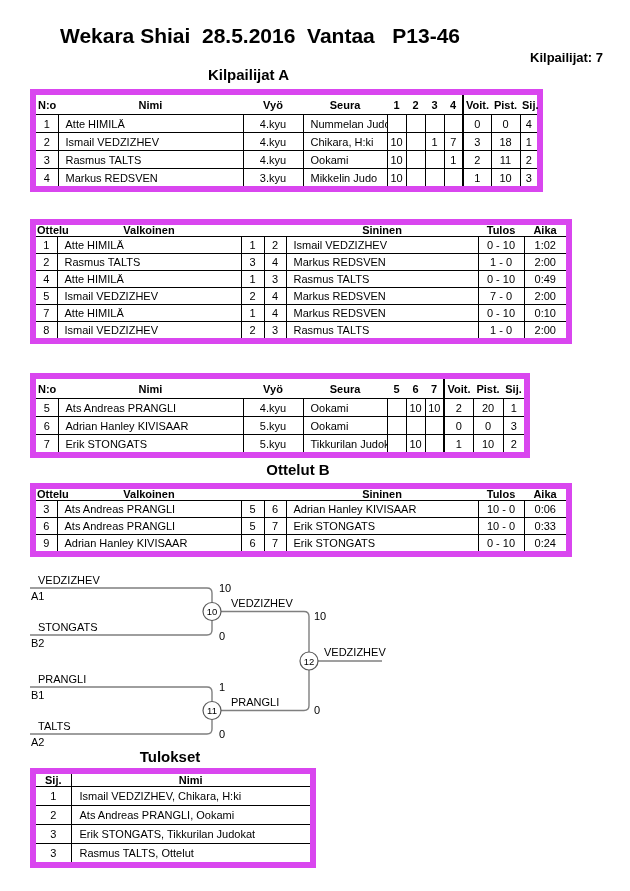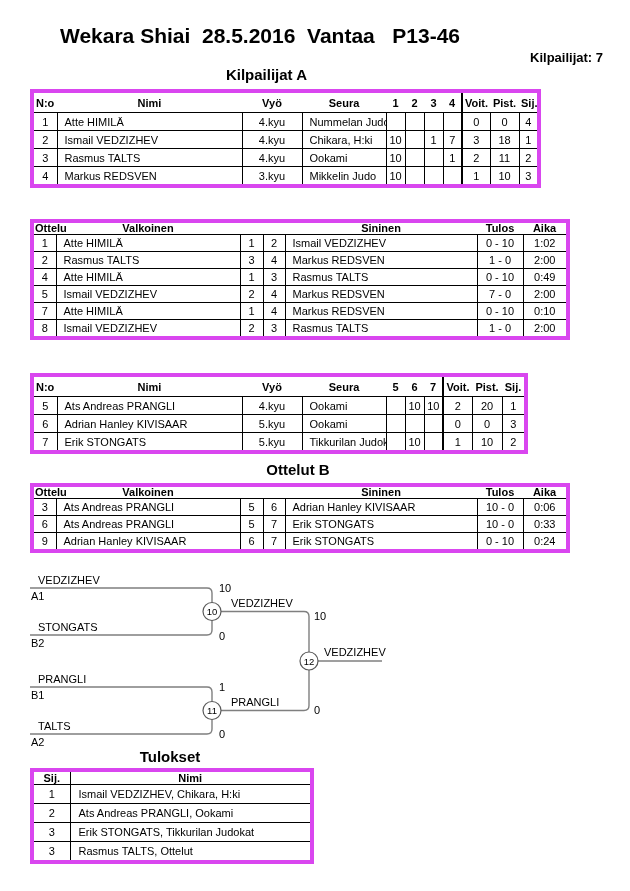--- a/index.html
+++ b/index.html
@@ -3,21 +3,21 @@
 <meta charset="utf-8">
 <style>
   html,body{margin:0;padding:0;background:#fff;}
   .page{position:relative;width:630px;height:891px;background:#fff;color:#000;
         font-family:"Liberation Sans", sans-serif;overflow:hidden;}
   .abs{position:absolute;}
   .main-title{top:24px;left:0;width:520px;text-align:center;font-size:21px;font-weight:bold;white-space:pre;}
   .comp-count{top:50px;right:27px;font-size:13px;font-weight:bold;}
   .sec-title{font-size:15px;font-weight:bold;text-align:center;}
 
-  table.sheet{position:absolute;border-collapse:collapse;table-layout:fixed;border:4px solid #d946ef;}
+  table.sheet{position:absolute;border-collapse:collapse;table-layout:fixed;border:6px solid #d946ef;}
   table.sheet th{border:none;border-bottom:1px solid #000;font-weight:bold;font-size:11px;
                  padding:0 2px;white-space:nowrap;overflow:visible;text-align:center;vertical-align:middle;}
   table.sheet td{border:1px solid #000;font-size:11px;padding:0 2px;white-space:nowrap;overflow:hidden;
                  text-align:center;vertical-align:middle;}
   .gs{border-left:2px solid #000 !important;}
 
   .t-pool th{height:19px;}
   .t-pool td{height:17px;}
   .t-pool th:first-child{text-align:left;padding-left:2px;}
   .t-pool td:nth-child(2), .t-pool td:nth-child(4){text-align:left;padding-left:7px;}
@@ -39,21 +39,21 @@
   svg.bracket text.mno{font-size:9.5px;text-anchor:middle;}
 </style>
 </head>
 <body>
 
 <div class="page">
 
   <div class="abs main-title">Wekara Shiai  28.5.2016  Vantaa   P13-46</div>
   <div class="abs comp-count">Kilpailijat: 7</div>
 
-  <div class="abs sec-title" style="top:66px;left:44px;width:445px;">Kilpailijat A</div>
+  <div class="abs sec-title" style="top:66px;left:26px;width:445px;">Kilpailijat A</div>
   <table class="sheet t-pool" style="top:89px;left:30px;width:507px;">
     <colgroup>
       <col style="width:25px">
         <col style="width:185px">
         <col style="width:60px">
         <col style="width:84px">
       <col style="width:19px">
         <col style="width:19px">
         <col style="width:19px">
         <col style="width:19px">

